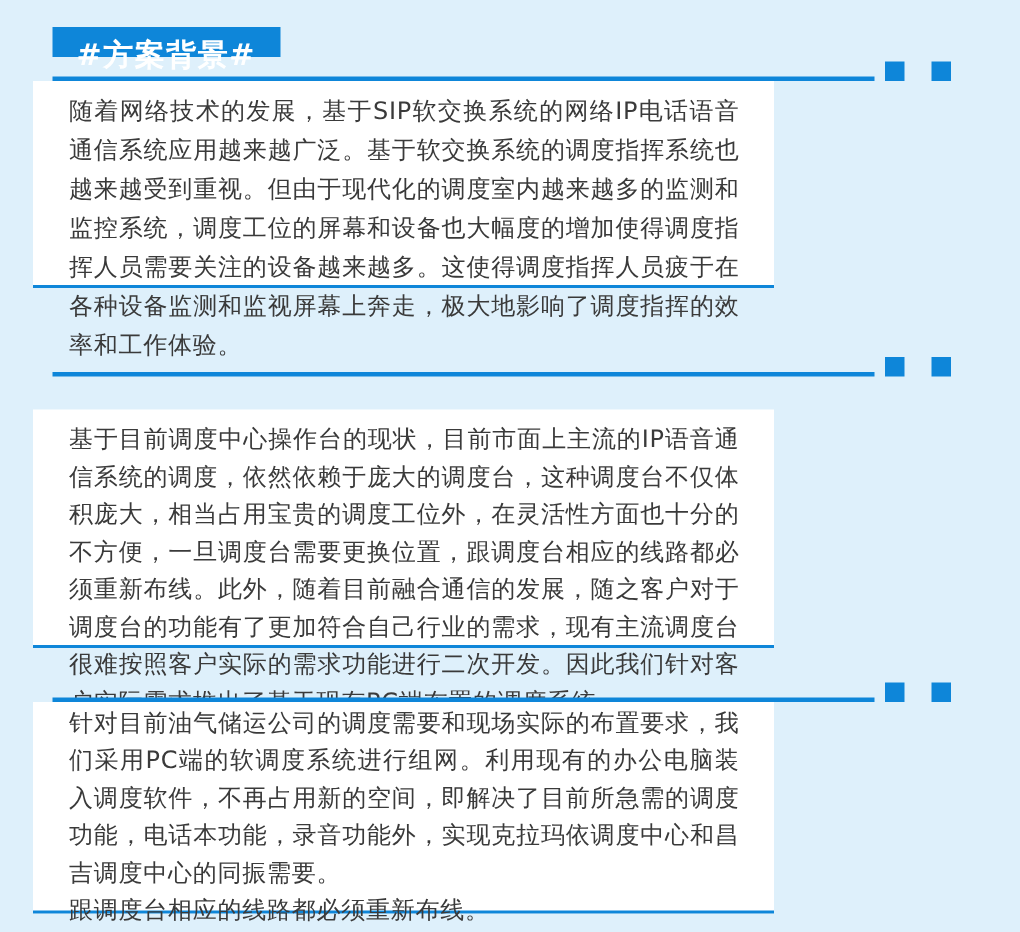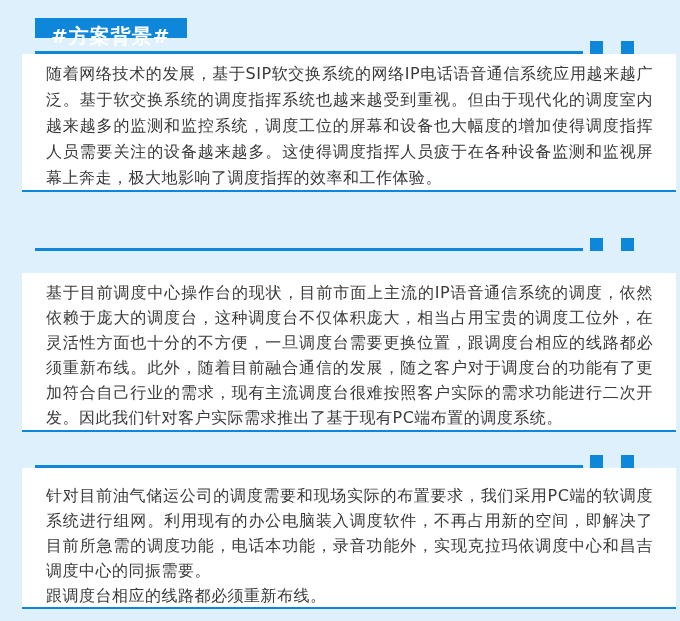--- a/index.html
+++ b/index.html
@@ -28,37 +28,37 @@
     position:absolute;left:35px;top:33px;width:548px;height:3px;
     background:var(--accent);
   }
   .square{
     position:absolute;top:23px;width:13px;height:13px;
     background:var(--accent);
   }
   .square-1{left:590px;}
   .square-2{left:621px;}
   .card{
-    position:absolute;left:22px;top:36px;width:654px;
+    position:absolute;left:22px;top:36px;width:494px;
     background:var(--card);
     border-bottom:2px solid var(--accent);
     padding:7px 23px 0 24px;
   }
   .card p{
     font-size:16px;line-height:26px;letter-spacing:0.5px;
     text-align:justify;text-justify:inter-ideograph;
     color:var(--text);
   }
   #sec-1{top:18px;height:174px;}
   #sec-1 .card{height:138px;}
   #sec-2{top:215px;height:195px;}
   #sec-2 .card{height:159px;margin-top:22px;}
   #sec-2 .card p{line-height:25px;}
   #sec-3{top:432px;height:177px;}
-  #sec-3 .card{height:141px;padding-top:15px;}
+  #sec-3 .card{height:141px;padding-top:1px;}
   #sec-3 .card p{line-height:25px;}
 </style>
 </head>
 <body>
 
 <div class="section" id="sec-1">
   <div class="badge">
     <span>#方案背景#</span>
   </div>
   <div class="accent-line"></div>

